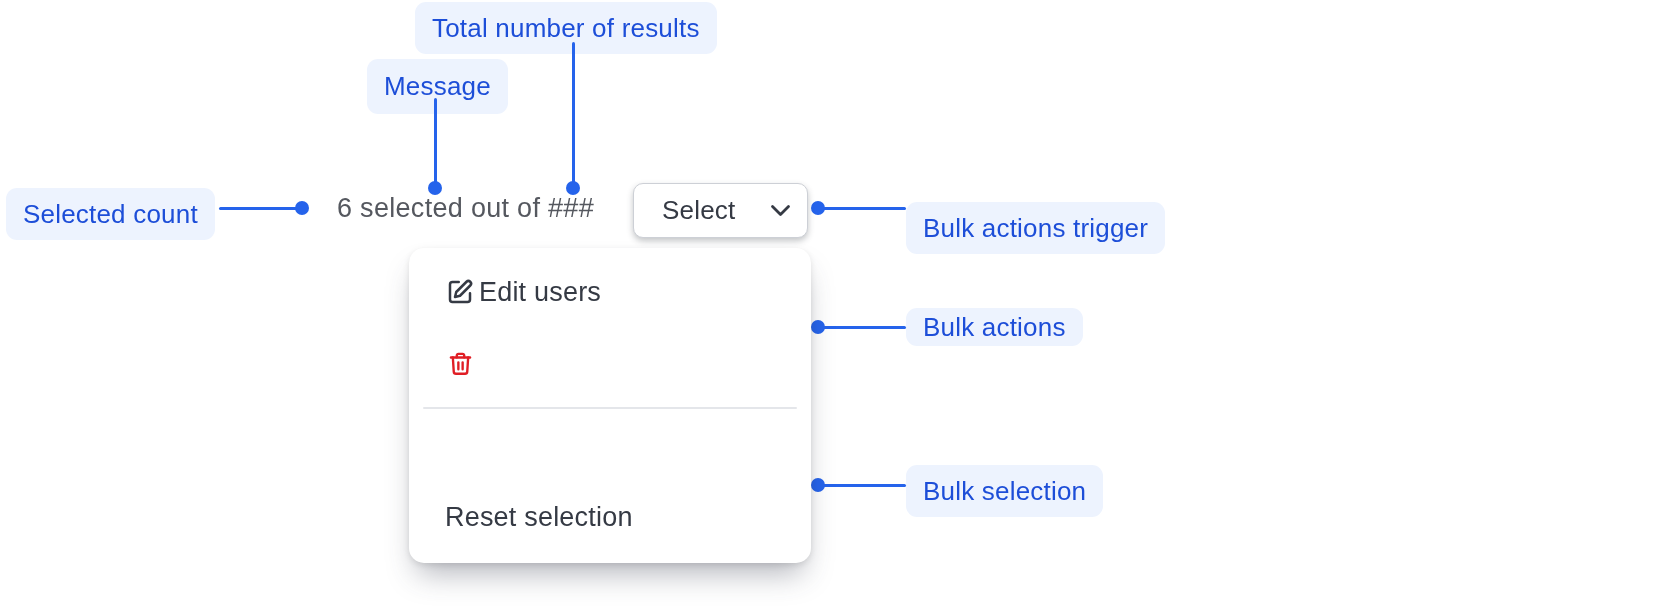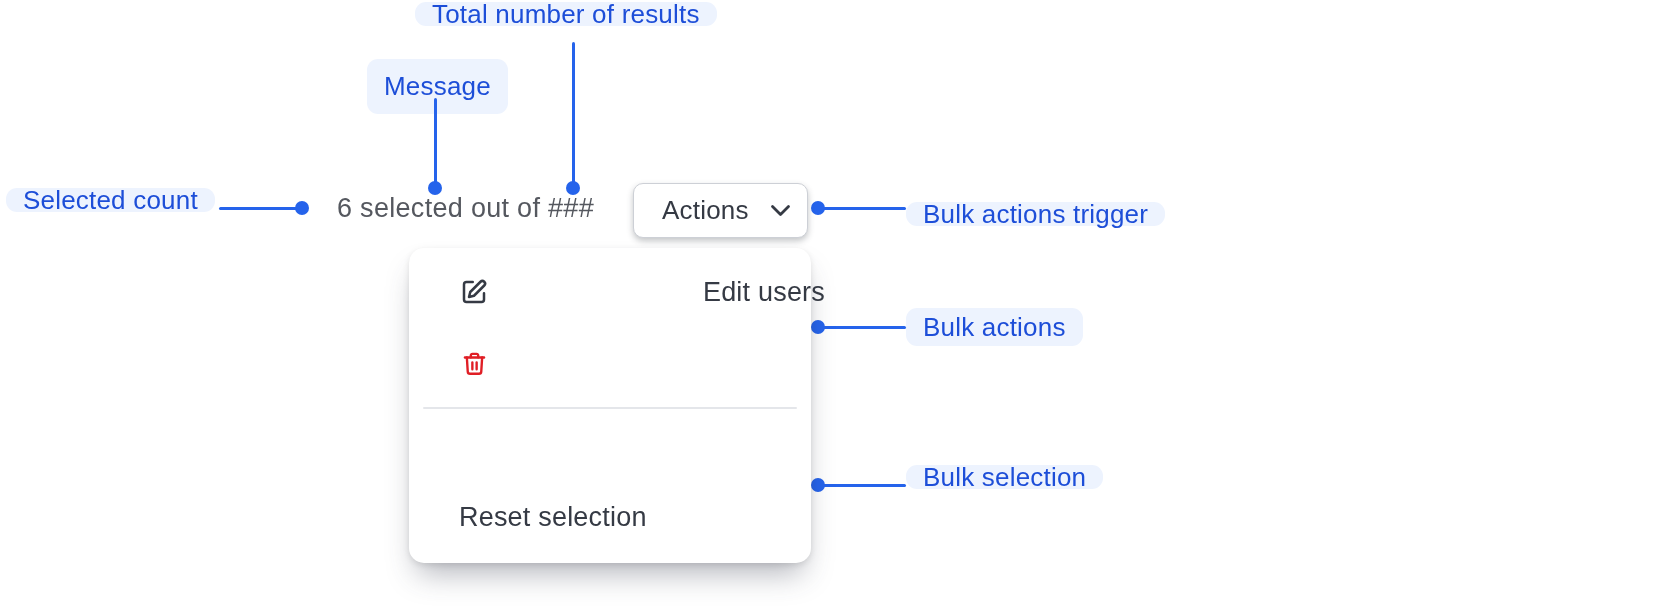--- a/index.html
+++ b/index.html
@@ -5,21 +5,21 @@
   html,body{margin:0;padding:0;}
   body{
     width:1672px;height:606px;position:relative;background:#ffffff;
     font-family:"Liberation Sans", sans-serif;overflow:hidden;
     -webkit-font-smoothing:antialiased;
   }
   .stage{position:absolute;inset:0;}
 
   
   .pill{
-    position:absolute;height:24px;display:inline-flex;align-items:center;
+    position:absolute;height:52px;display:inline-flex;align-items:center;
     padding:0 17px;border-radius:11px;background:#edf3fe;color:#1d4ed8;
     font-size:26px;font-weight:500;white-space:nowrap;letter-spacing:.2px;
   }
   #pill-total{left:415px;top:2px;}
   #pill-message{left:367px;top:59px;height:55px;}
   #pill-selected{left:6px;top:188px;}
   #pill-trigger{left:906px;top:189px;margin-top:13px;}
   #pill-bulk-actions{left:906px;top:308px;height:38px;}
   #pill-bulk-selection{left:906px;top:465px;}
 
@@ -56,25 +56,24 @@
   #actions-button .label{font-size:26px;color:#353a44;letter-spacing:.2px;}
   #actions-button svg{margin-left:auto;}
 
   
   #menu{
     position:absolute;left:409px;top:248px;width:402px;height:315px;
     background:#ffffff;border-radius:15px;
     box-shadow:0 2px 6px rgba(0,0,0,.10), 0 18px 30px -8px rgba(55,60,80,.38);
   }
   .menu-item{
-    position:absolute;left:14px;width:100%;height:56px;display:flex;
+    position:absolute;left:0;width:100%;height:56px;display:flex;
     align-items:center;box-sizing:border-box;padding-left:36px;gap:4px;
     font-size:27px;color:#353a44;letter-spacing:.2px;cursor:pointer;
     white-space:nowrap;
-    justify-content:space-between;
   }
   .menu-item.critical{color:#e01e25;}
   #item-edit{top:16px;}
   #item-delete{top:88px;}
   #item-select-all{top:169px;}
   #item-reset{top:241px;}
   #menu-divider{
     position:absolute;left:14px;top:159px;width:374px;height:2px;
     background:#e4e6ea;border-radius:1px;
   }
@@ -102,21 +101,21 @@
   <div class="dot" id="dot-total"></div>
   <div class="dot" id="dot-message"></div>
   <div class="dot" id="dot-selected"></div>
   <div class="dot" id="dot-trigger"></div>
   <div class="dot" id="dot-bulk-actions"></div>
   <div class="dot" id="dot-bulk-selection"></div>
 
   <div id="selection-message">6 selected out of ###</div>
 
   <div id="actions-button">
-    <span class="label">Actions</span>
+    <span class="label">Select</span>
     <svg width="21" height="13" viewBox="0 0 21 13">
       <path d="M2.5 2.5l8 8 8-8" fill="none" stroke="#353a44" stroke-width="2.8" stroke-linecap="round" stroke-linejoin="round"></path>
     </svg>
   </div>
 
   <div id="menu">
 
     <div class="menu-item" id="item-edit">
       <span class="mi-icon">
         <svg width="30" height="30" viewBox="0 0 24 24" fill="none" stroke="#353a44" stroke-width="2" stroke-linecap="round" stroke-linejoin="round">

